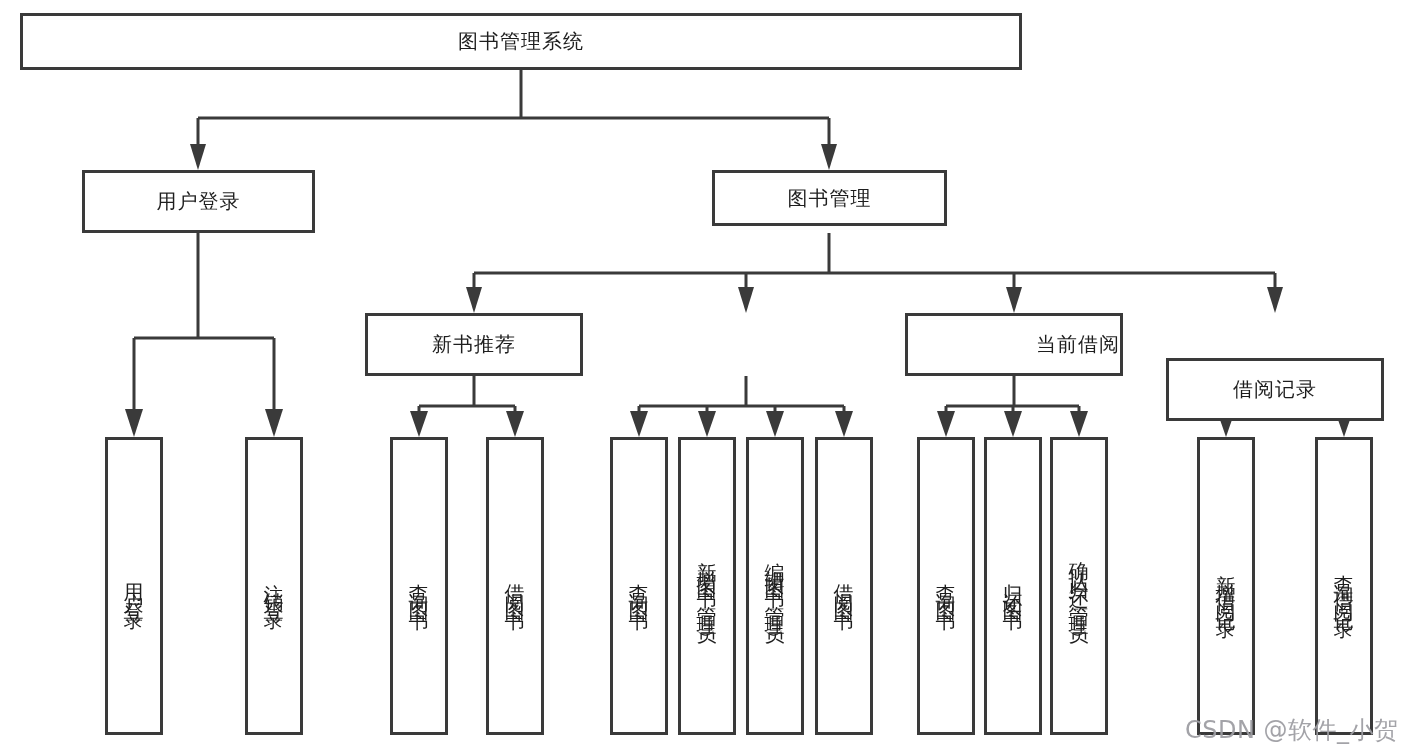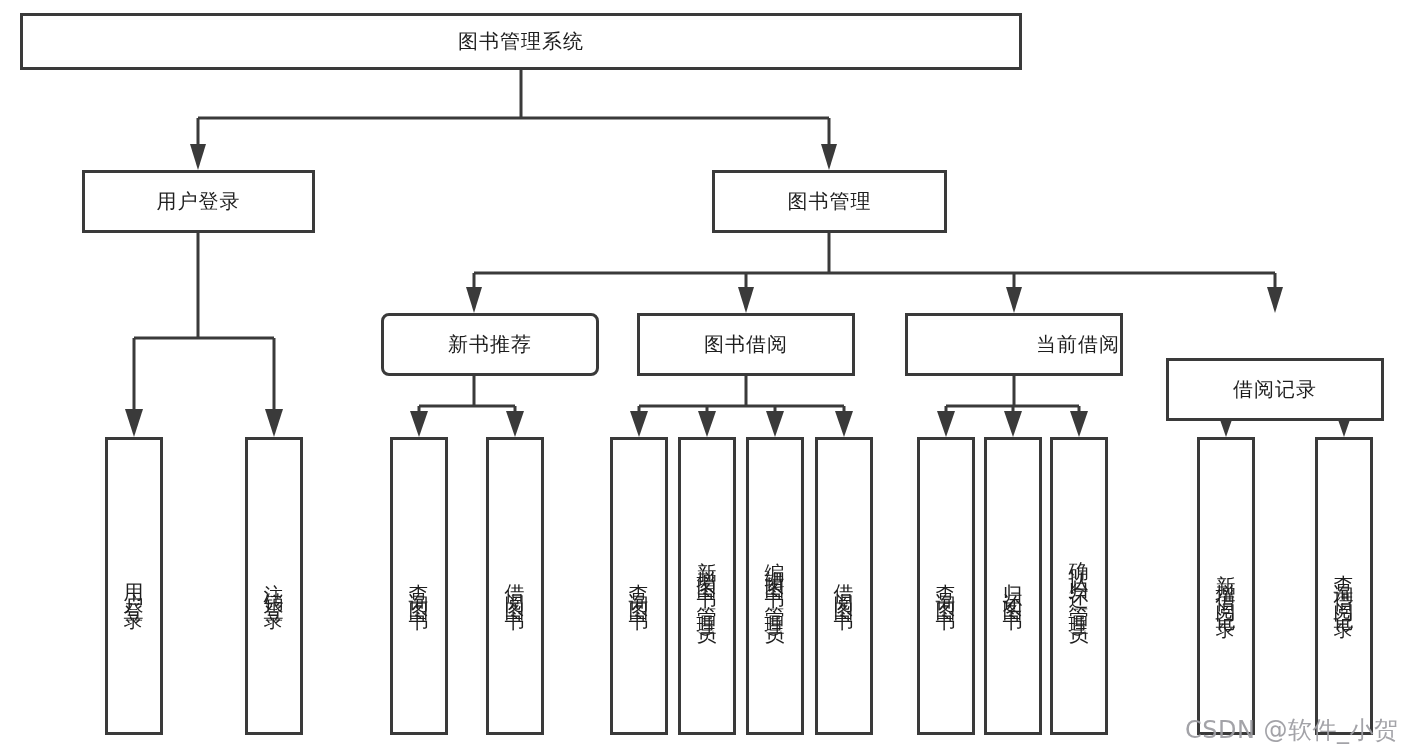--- a/index.html
+++ b/index.html
@@ -22,23 +22,23 @@
     background: #ffffff;
     border: 3px solid #3a3a3a;
     display: flex;
     align-items: center;
     justify-content: center;
     color: #1e1e1e;
   }
   .hbox { font-size: 20px; letter-spacing: 1px; }
   .root  { left: 20px;   top: 13px;  width: 1002px; height: 57px; }
   .l2a   { left: 82px;   top: 170px; width: 233px;  height: 63px; }
-  .l2b   { left: 712px;  top: 170px; width: 235px;  height: 63px; }
+  .l2b   { left: 712px;  top: 170px; width: 235px;  height: 56px; }
   .l3    { top: 313px; width: 218px; height: 63px; }
-  .l3a { left: 381px; border-radius: 8px; }  .l3b { left: 637px; }
+  .l3a { left: 365px; }  .l3b { left: 637px; }
   .l3c { left: 905px; justify-content: flex-end; }  .l3d { left: 1166px; margin-top: 45px; }
   .vbox { top: 437px; width: 58px; height: 298px; }
   .vtext {
     writing-mode: vertical-rl;
     text-orientation: mixed;
     font-size: 20px;
     line-height: 1;
     letter-spacing: 9px;
     white-space: nowrap;
     color: #1e1e1e;
@@ -106,23 +106,20 @@
   <div class="node hbox l2a">
     <span>用户登录</span>
   </div>
   <div class="node hbox l2b">
     <span>图书管理</span>
   </div>
 
   <div class="node hbox l3 l3a">
     <span>新书推荐</span>
   </div>
-  <div class="node hbox l3 l3b">
-    <span>图书借阅</span>
-  </div>
   <div class="node hbox l3 l3c">
     <span>当前借阅</span>
   </div>
   <div class="node hbox l3 l3d">
     <span>借阅记录</span>
   </div>
 
   <div class="node vbox" style="left:105px">
     <span class="vtext">用户登录</span>
   </div>

